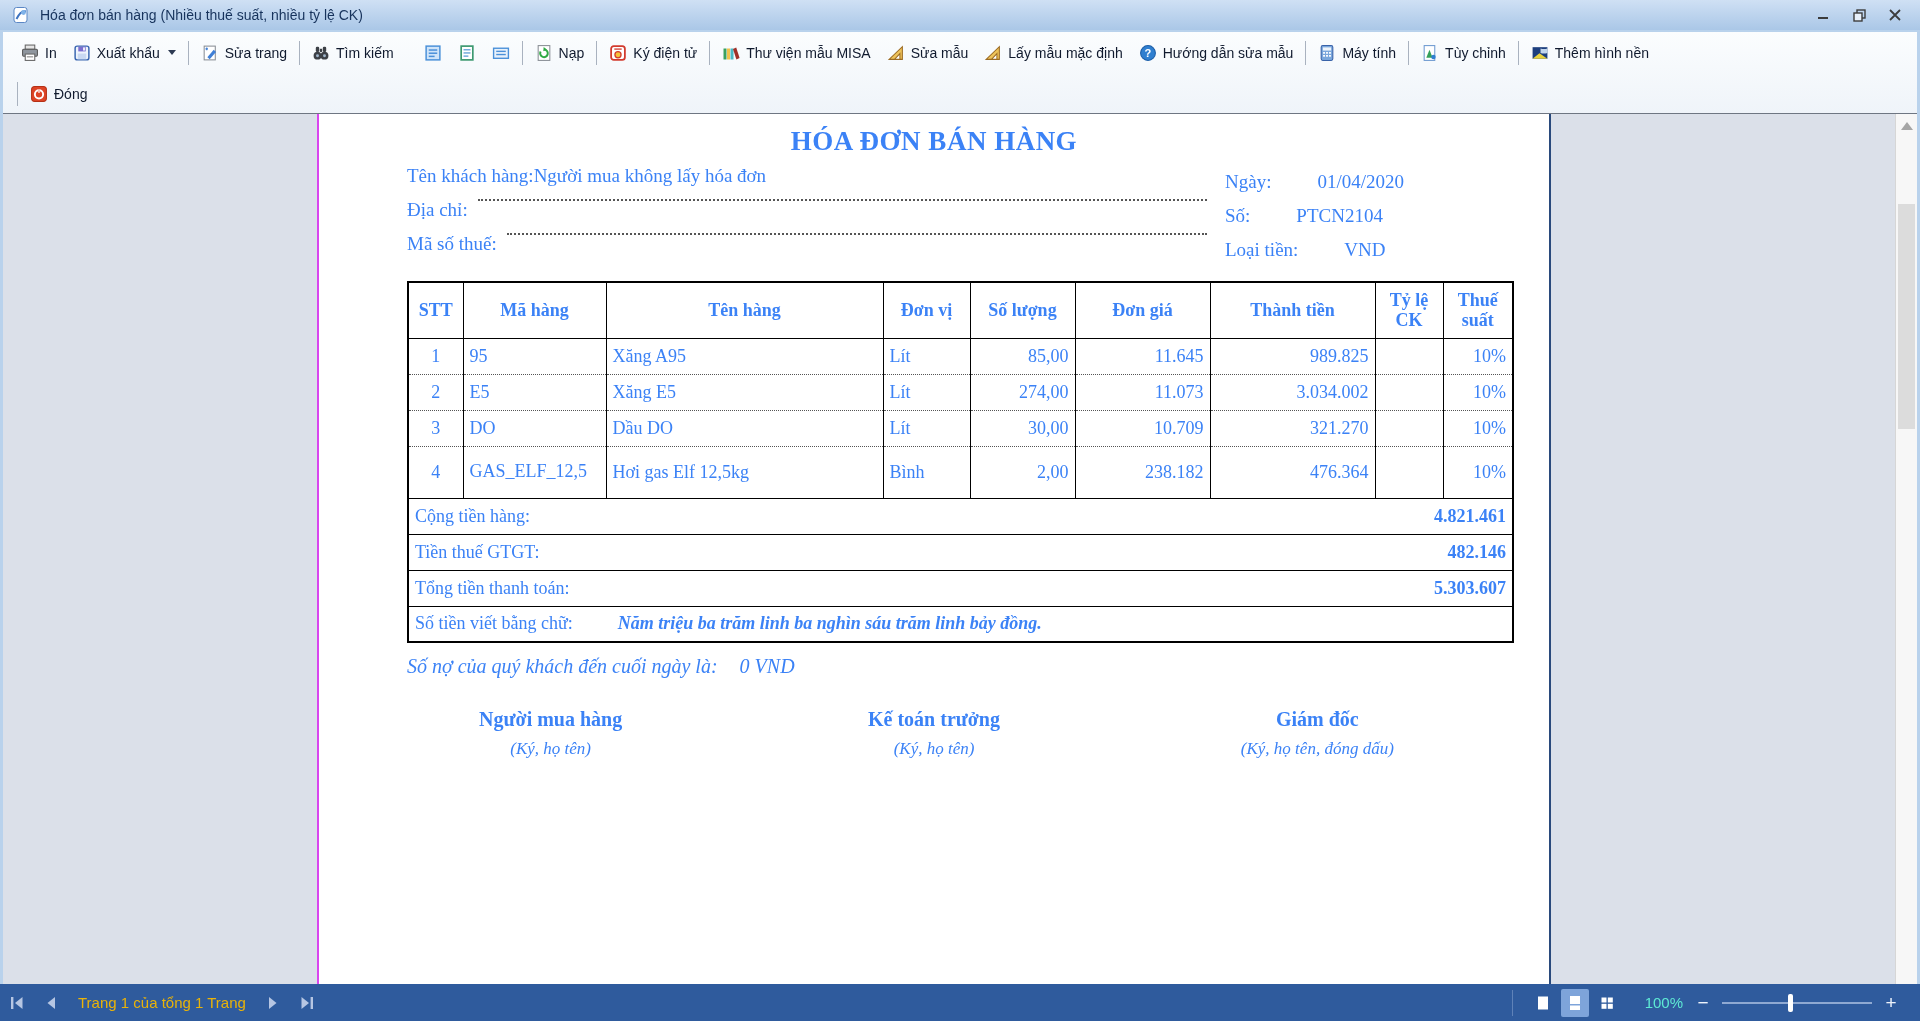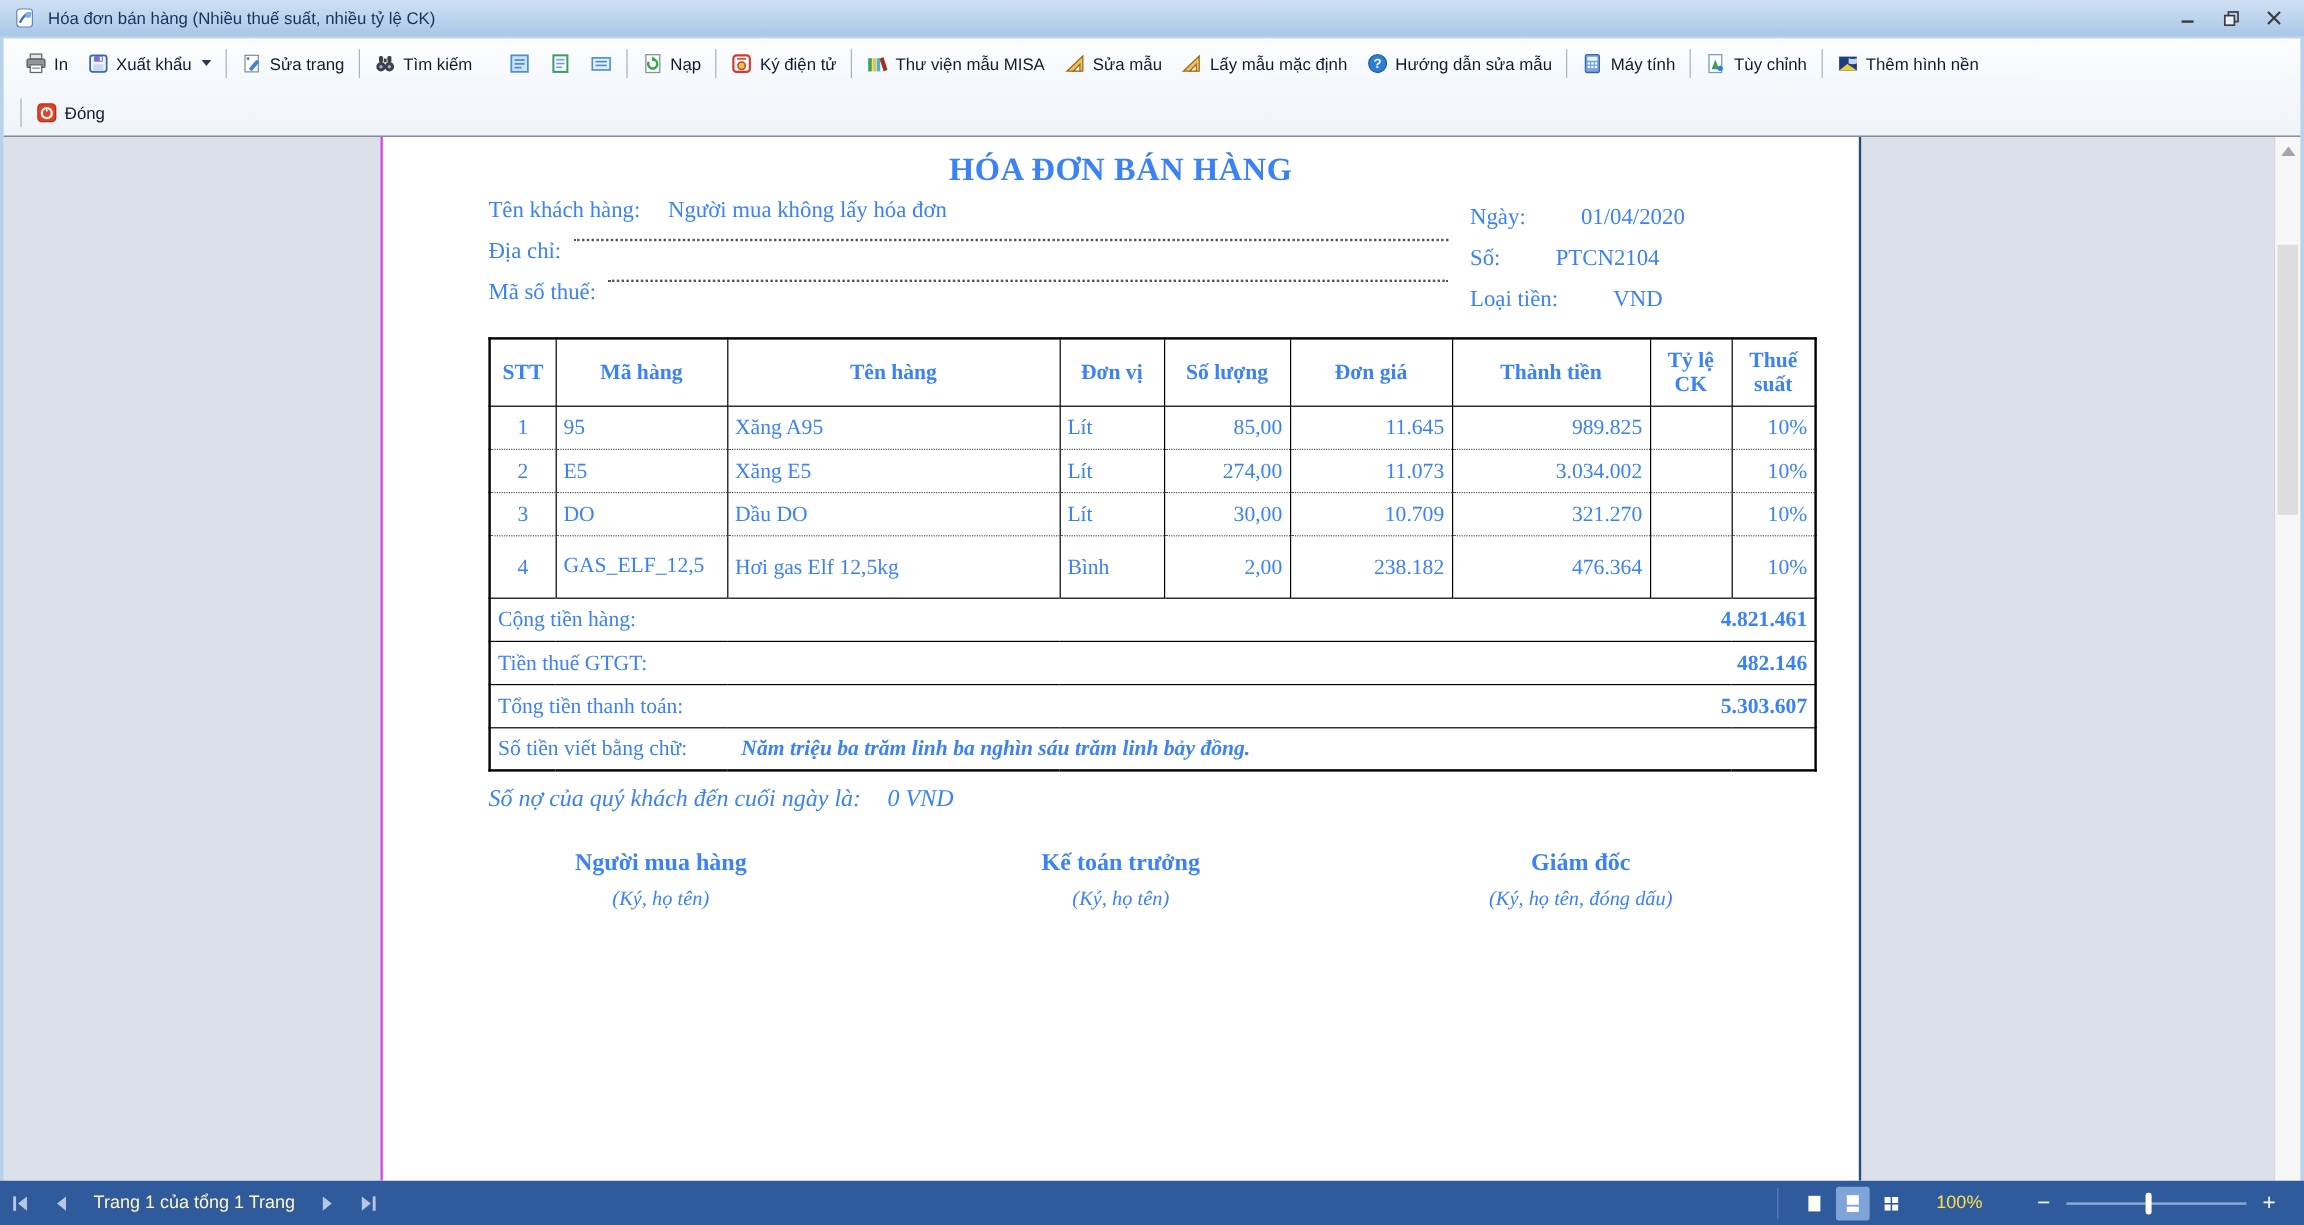--- a/index.html
+++ b/index.html
@@ -30,21 +30,21 @@
   .viewer { position:absolute; top:113px; bottom:37px; left:3px; right:3px;
     background:#dbe0e9; border-top:1px solid #6e7682; overflow:hidden; }
   .page { position:absolute; top:0; bottom:0; left:314px; width:1234px; background:#fff;
     border-left:2px solid #d946ef; border-right:2px solid #2a4a7c;
     font-family:"Liberation Serif","DejaVu Serif",serif; color:#3b82f6; }
 
   .inv-title { margin-top:12px; text-align:center; font-size:27px; font-weight:bold; letter-spacing:.5px; }
   .inv-head { position:relative; margin:8px 0 0 88px; width:1112px; }
   .hline { display:flex; align-items:flex-start; height:34px; font-size:19px; width:800px; }
   .hline .lbl { flex:none; }
-  .hline .val { margin-left:23px; }
+  .hline .val { margin-left:0; }
   .dotfill { flex:1; border-bottom:2px dotted #555; margin:0 0 5px 10px; }
   .descline { display:flex; font-size:19px; line-height:27px; width:800px; }
   .descline .val { margin-left:18px; width:570px; }
   .inv-right { position:absolute; left:818px; top:6px; width:300px; font-size:19px; }
   .inv-right div { height:34px; display:flex; align-items:baseline;gap:32px; }
   .inv-right .val { margin-left:14px; }
 
   
   table.inv { border-collapse:collapse; margin:14px 0 0 88px; width:1105px;
     font-size:18px; border:2px solid #000; table-layout:fixed; }
@@ -71,26 +71,26 @@
   
   .vscroll { position:absolute; top:0; bottom:0; right:0; width:22px; background:#f7f7f7; border-left:1px solid #d6d6d6; }
   .scrollup { position:absolute; top:2px; left:0; right:0; height:20px; display:flex; align-items:center; justify-content:center; }
   .uptri { width:0; height:0; border-left:6px solid transparent; border-right:6px solid transparent; border-bottom:8px solid #a5a5a5; }
   .thumb { position:absolute; left:2px; right:2px; top:90px; height:225px; background:#dcdcdc; }
 
   
   .statusbar { position:absolute; bottom:0; left:0; right:0; height:37px; background:#2f5b9d;
     display:flex; align-items:center; color:#fff; }
   .navic { width:20px; height:20px; display:flex; align-items:center; justify-content:center; margin:0 7px; cursor:pointer; }
-  .pagetext { font-size:15px; color:#fef9c3; margin:0 10px; }
+  .pagetext { font-size:15px; color:#eab308; margin:0 10px; }
   .sbright { margin-left:auto; display:flex; align-items:center; padding-right:18px; }
   .sbsep { width:1px; height:26px; background:#5f82b8; margin-right:14px; }
   .viewbtn { width:28px; height:28px; display:flex; align-items:center; justify-content:center; border-radius:2px; margin:0 2px; cursor:pointer; }
   .viewbtn.active { background:#7ea4da; }
-  .zoomtext { font-size:15px; margin:0 40px 0 22px; color:#fde047;text-align:right; }
+  .zoomtext { font-size:15px; margin:0 9px 0 22px; color:#5eead4;text-align:right; }
   .zbtn { font-size:19px; color:#eef3fb; width:22px; text-align:center; cursor:pointer; }
   .ztrack { position:relative; width:150px; height:2px; background:#8fa9d2; margin:0 8px; }
   .zhandle { position:absolute; left:66px; top:-8px; width:5px; height:18px; background:#fff; border-radius:2px; cursor:pointer; }
 </style>
 </head>
 <body>
 
 <div class="window">
 
   <div class="titlebar">

